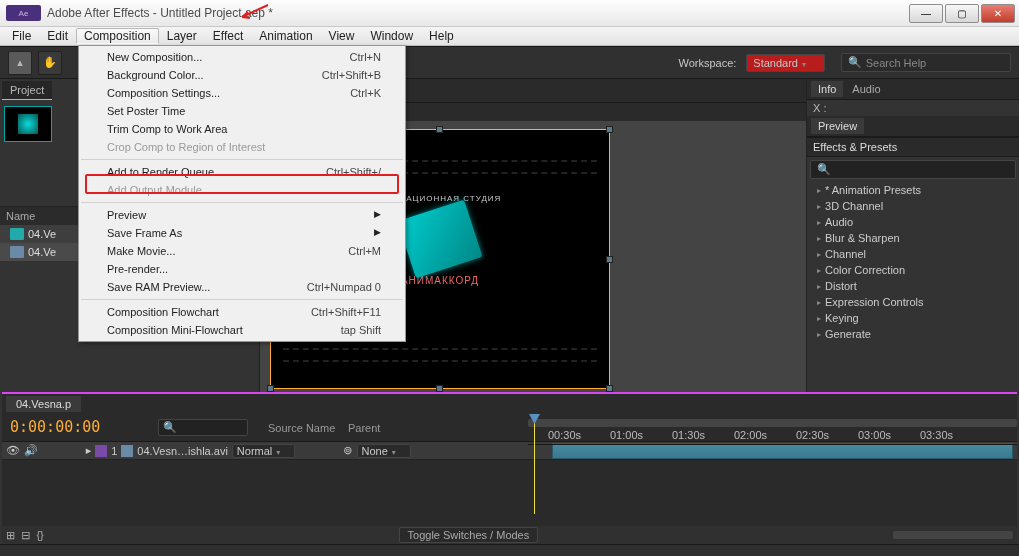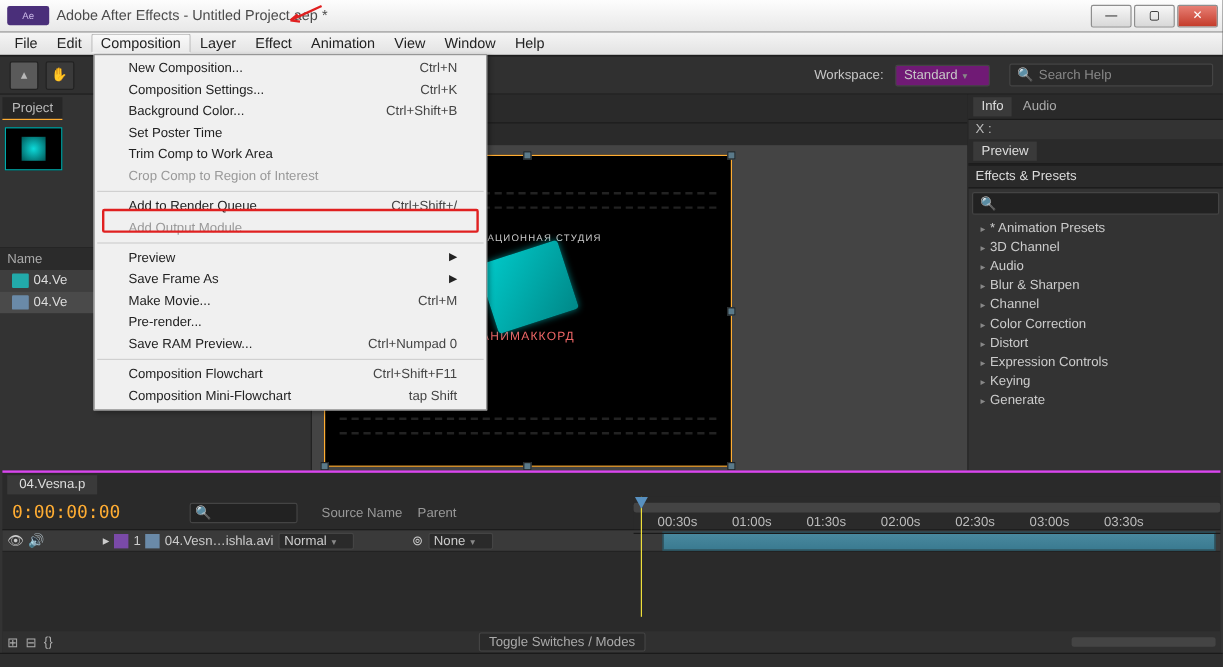--- a/index.html
+++ b/index.html
@@ -13,21 +13,21 @@
 .win-close { background:linear-gradient(#e77f74,#c43b2a); color:#fff; margin-right:4px;}
 
 .menubar { height:19px; background:linear-gradient(#f5f5f5,#e3e3e3); display:flex; align-items:center; padding:0 4px; border-bottom:1px solid #b9b9b9;}
 .menu-item { padding:1px 8px; font-size:12px; color:#222;}
 .menu-item.open { background:linear-gradient(#fafafa,#ebebeb); border:1px solid #b8b8b8; border-bottom-color:#fafafa; border-radius:2px 2px 0 0; padding:0 7px;}
 
 .toolbar { height:33px; background:#303030; border-top:1px solid #1a1a1a; border-bottom:1px solid #1a1a1a; display:flex; align-items:center; padding:0 8px; gap:6px;}
 .tool-btn { width:24px; height:24px; background:#3a3a3a; border:1px solid #222; border-radius:2px; display:flex; align-items:center; justify-content:center; color:#b8b8b8;}
 .tool-btn.sel { background:#5a5a5a; }
 .workspace-lbl { margin-left:auto; color:#c7c7c7;}
-.workspace-combo { background:#701a75; color:#c7c7c7; padding:2px 18px 2px 6px; border:1px solid #444; border-radius:2px; margin-left:4px; position:relative;}
+.workspace-combo { background:#b91c1c; color:#c7c7c7; padding:2px 18px 2px 6px; border:1px solid #444; border-radius:2px; margin-left:4px; position:relative;}
 .search-box { background:#2a2a2a; border:1px solid #444; border-radius:2px; padding:2px 6px; color:#888; width:170px; margin-left:10px; display:flex; align-items:center; gap:4px;}
 .search-box .sicon { color:#888; }
 
 .content { position:relative; height:calc(556px - 27px - 19px - 33px - 12px); background:#3a3a3a; display:flex;}
 .left { width:260px; background:#333; border-right:1px solid #222; position:relative;}
 .panel-tab { background:#262626; padding:3px 8px; color:#bbb; display:inline-block; border-bottom:1px solid #ffad33; margin:2px;}
 .thumb { width:48px; height:36px; background:#000; margin:4px; border:1px solid #0aa; display:flex; align-items:center; justify-content:center;}
 .thumb-inner{ width:20px;height:20px; background:radial-gradient(#0ddada,#055);}
 .proj-div { border-top:1px solid #222; margin-top:60px;}
 .proj-hdr { background:#2b2b2b; padding:3px 6px; color:#aaa;}
@@ -275,26 +275,26 @@
 </div>
 
 <div class="statusbar"></div>
 
 <div class="dropdown" id="dropdown">
     <div class="dd-item">
       <span>New Composition...</span>
       <span class="shortcut">Ctrl+N</span>
     </div>
     <div class="dd-item">
+      <span>Background Color...</span>
+      <span class="shortcut">Ctrl+Shift+B</span>
+    </div>
+    <div class="dd-item">
       <span>Composition Settings...</span>
       <span class="shortcut">Ctrl+K</span>
-    </div>
-    <div class="dd-item">
-      <span>Background Color...</span>
-      <span class="shortcut">Ctrl+Shift+B</span>
     </div>
     <div class="dd-item">
       <span>Set Poster Time</span>
     </div>
     <div class="dd-item">
       <span>Trim Comp to Work Area</span>
     </div>
     <div class="dd-item disabled">
       <span>Crop Comp to Region of Interest</span>
     </div>

